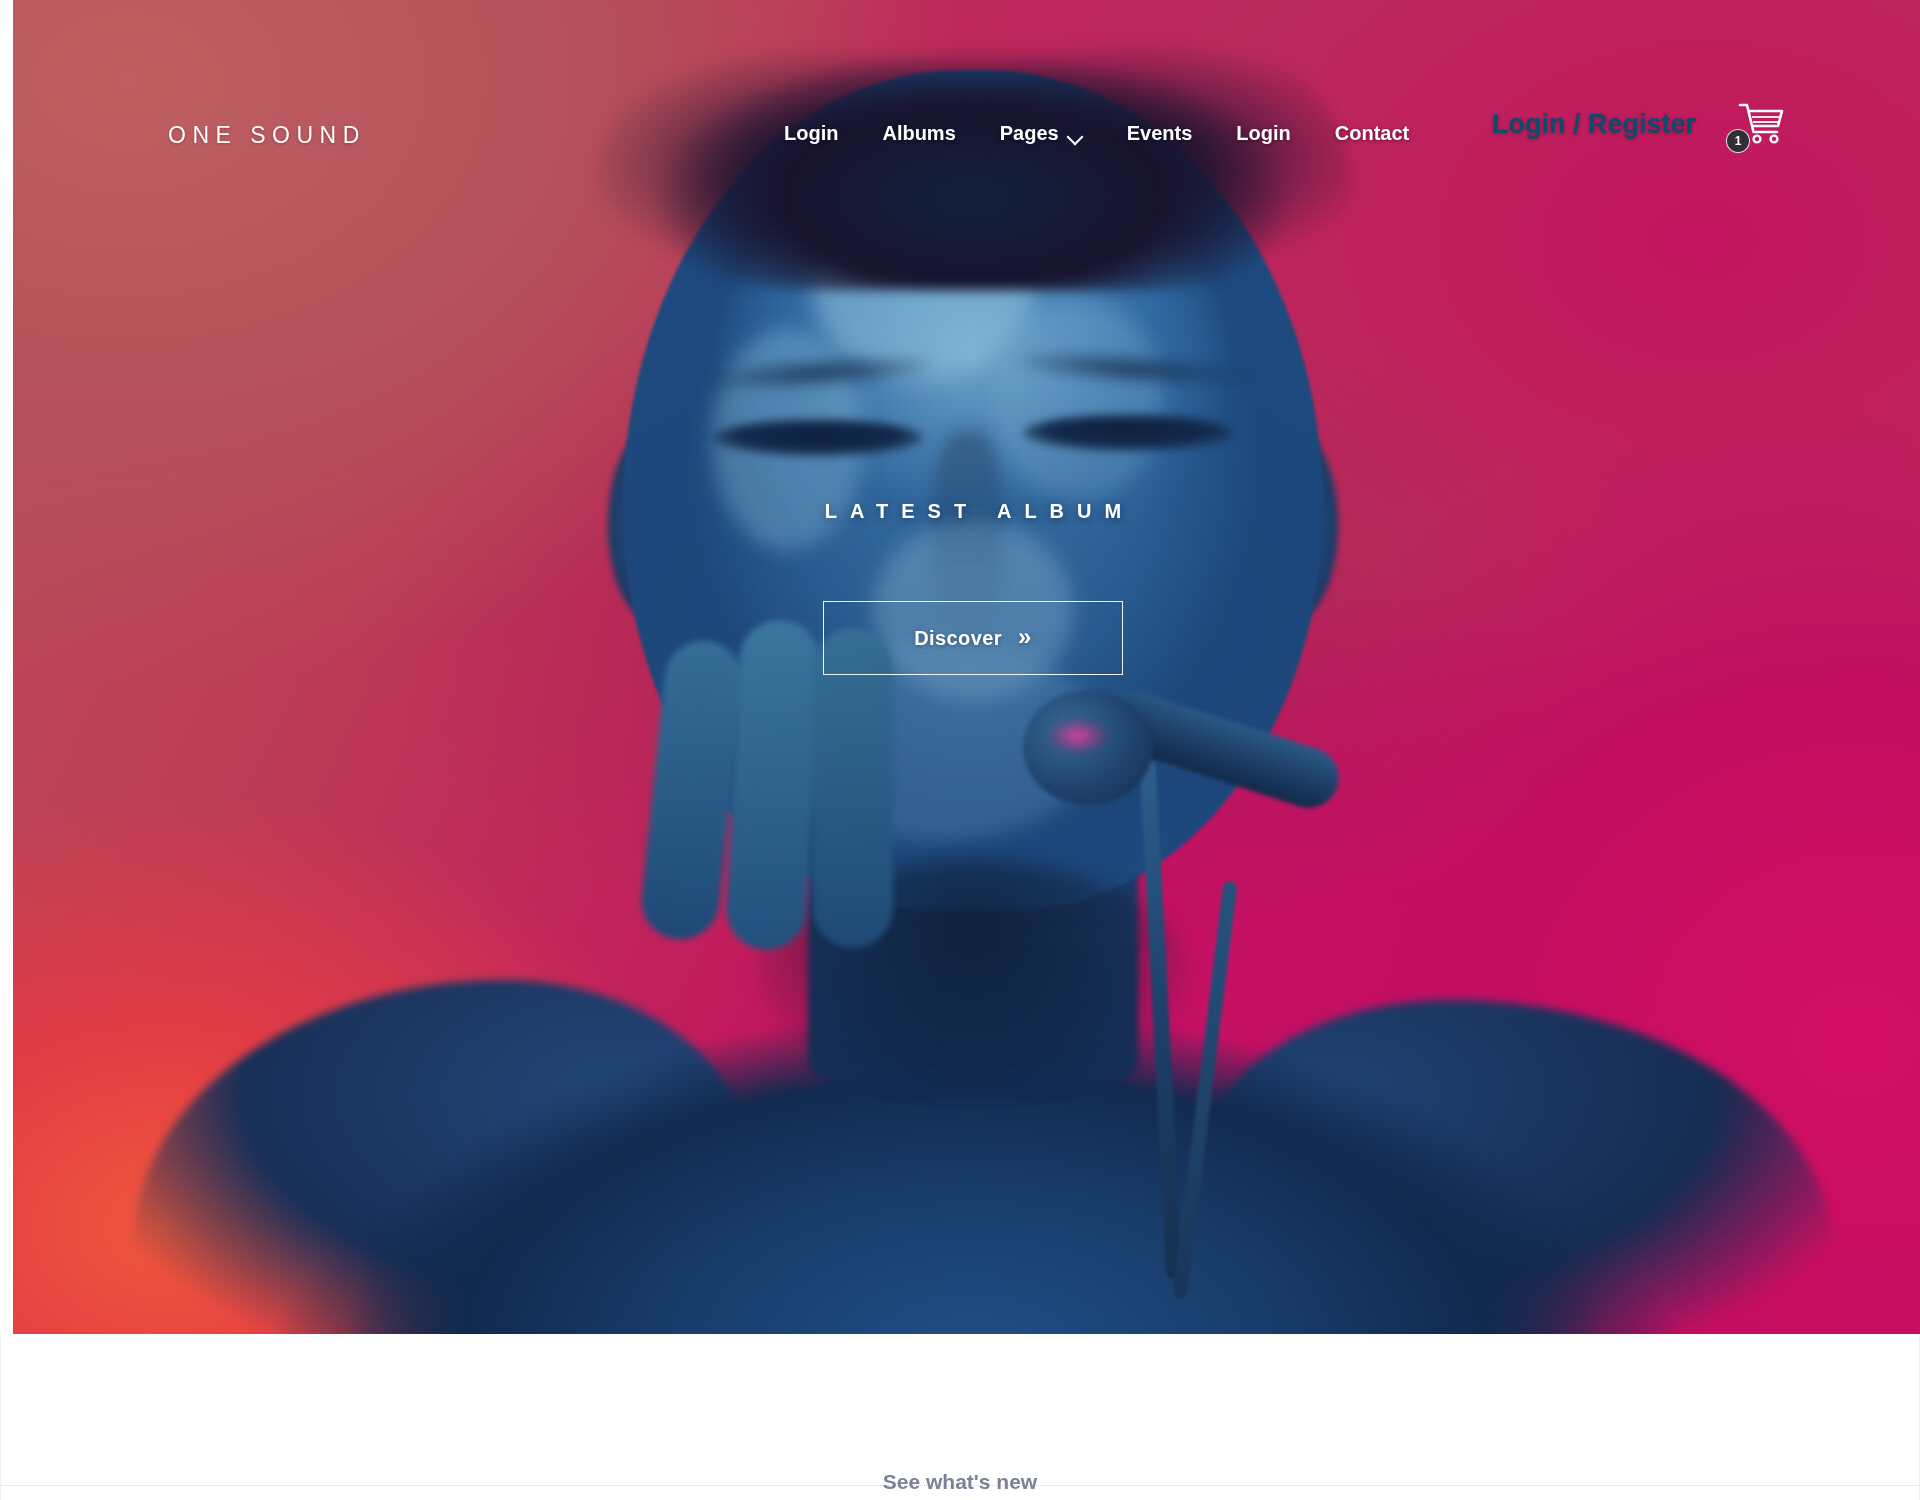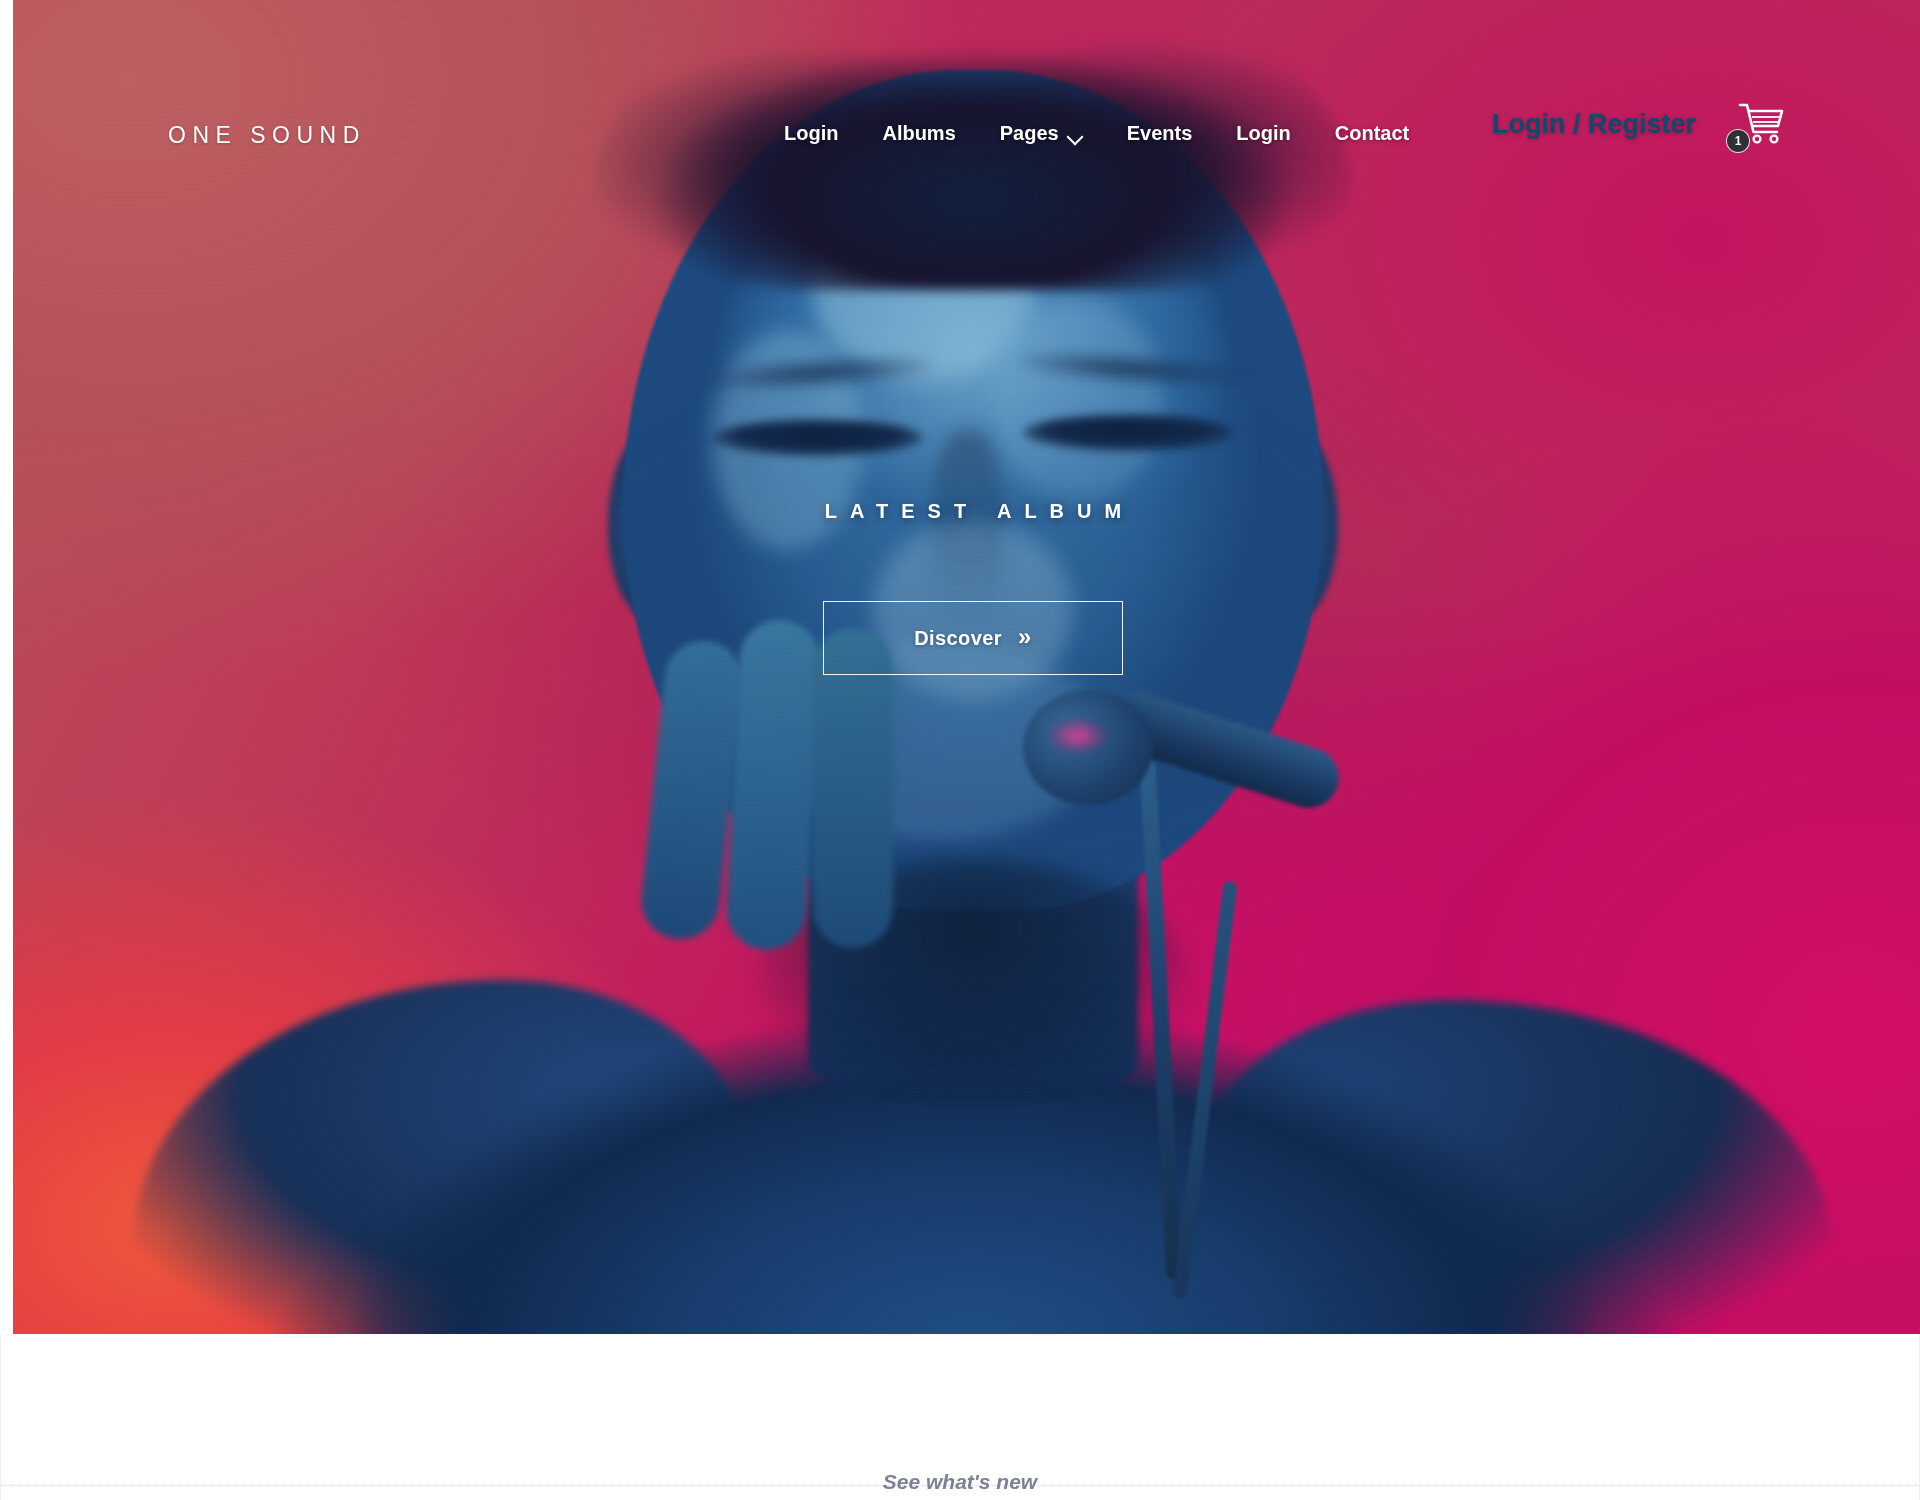--- a/index.html
+++ b/index.html
@@ -392,21 +392,20 @@
   }
   .see-whats-new {
     position: absolute;
     left: 0; right: 0;
     bottom: 6px;
     text-align: center;
     color: #7c8196;
     font-size: 21px;
     font-weight: 700;
     white-space: nowrap;
-    font-style: italic;
   }
   .dotted-rule {
     position: absolute;
     left: 0; right: 0;
     bottom: 14px;
     height: 1px;
     border-top: 1px dotted #d9dbe3;
   }
 </style>
 </head>

